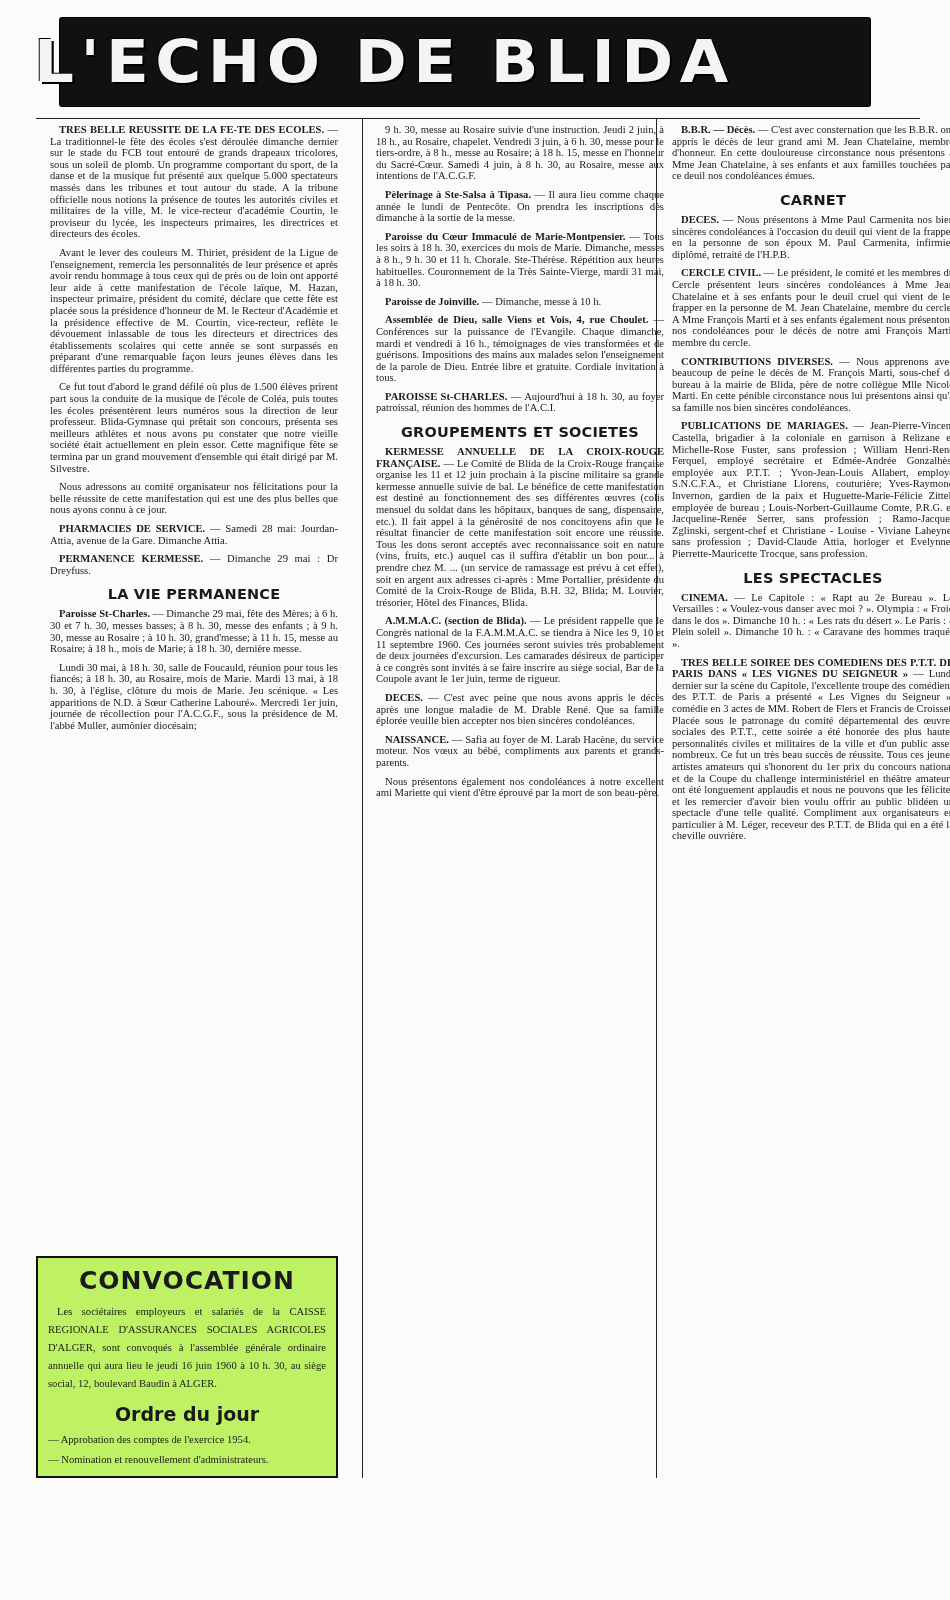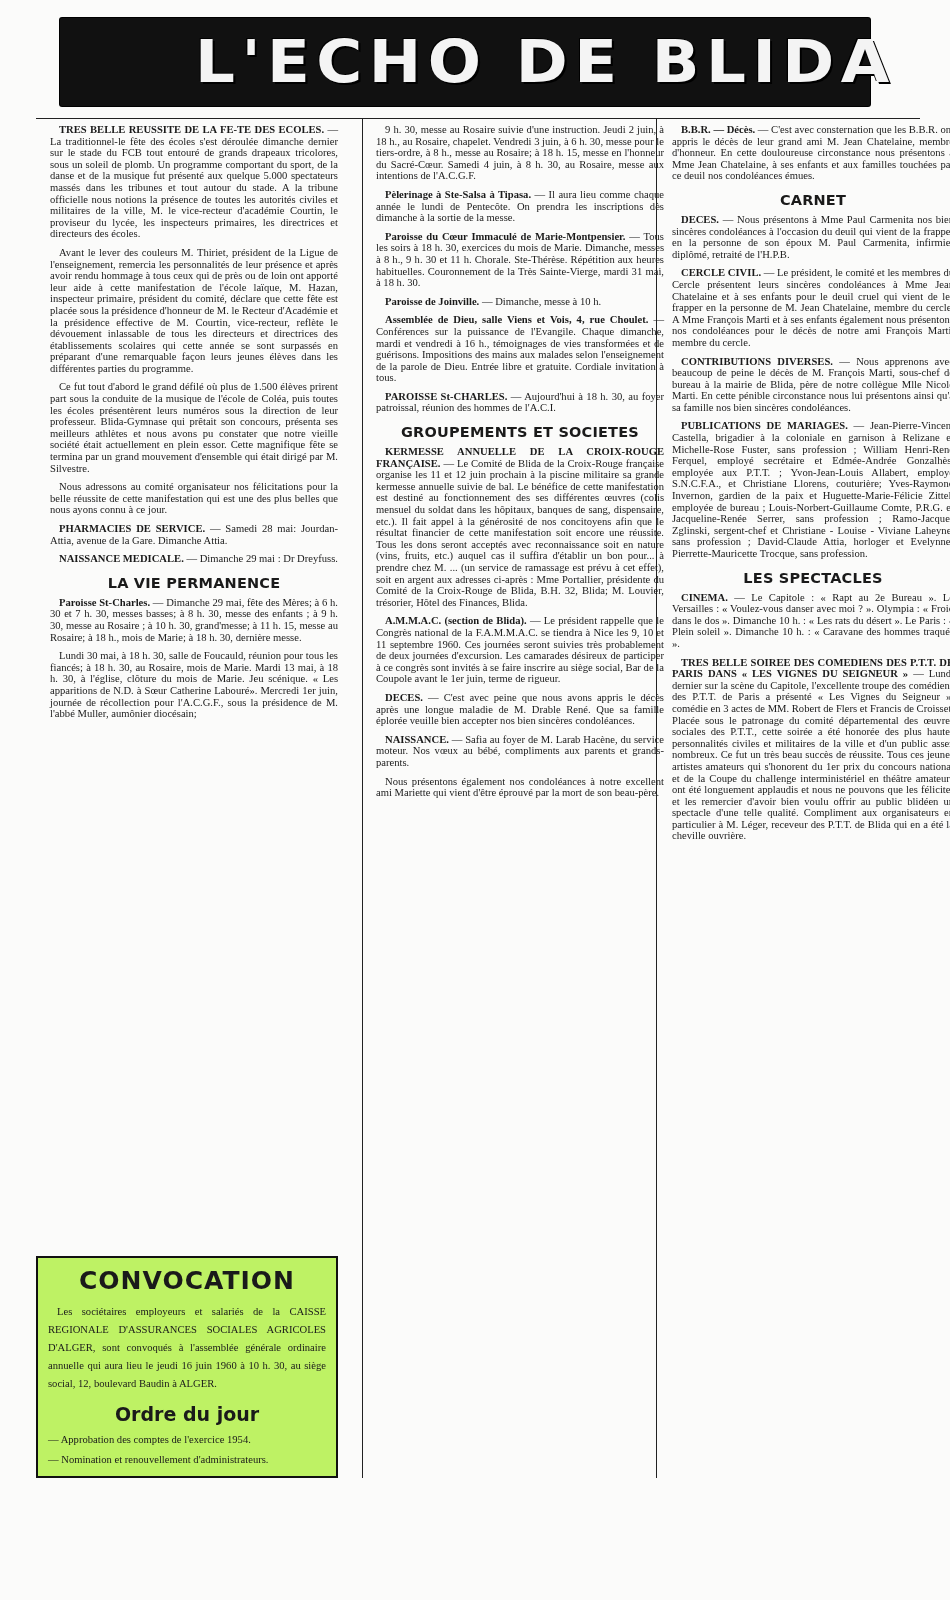--- a/index.html
+++ b/index.html
@@ -1,21 +1,21 @@
 <!DOCTYPE html>
 <html><head>
 <meta charset="utf-8">
 <style>
   html,body{margin:0;padding:0;background:#ffffff;}
   body{width:950px;height:1600px;font-family:"Liberation Serif",serif;color:#1a1a1a;}
   .page{position:relative;width:950px;height:1600px;background:#fbfbfa;overflow:hidden;}
 
   
   .masthead{position:absolute;left:60px;top:18px;width:810px;height:88px;background:#111;border-radius:2px;
-    display:flex;align-items:center;justify-content:flex-end;box-shadow:0 0 0 1px #000;}
+    display:flex;align-items:center;justify-content:flex-start;box-shadow:0 0 0 1px #000;}
   .masthead .title{font-family:"DejaVu Sans",sans-serif;font-weight:bold;font-size:58px;letter-spacing:6px;
     color:#f4f4f4;text-shadow:2px 2px 0 #000, -1px -1px 0 #000;transform:scaleX(1.08);}
 
   
   .cols{position:absolute;left:36px;top:118px;width:884px;height:1360px;}
   .rule{position:absolute;top:0;width:1px;height:100%;background:#222;}
   .rule.r1{left:326px;}
   .rule.r2{left:620px;}
   .topline{position:absolute;left:0;top:0;width:884px;height:1px;background:#222;}
 
@@ -58,21 +58,21 @@
     <div class="rule r1"></div>
     <div class="rule r2"></div>
 
     <div class="col col1">
       <p class="blk"><span class="hdl">TRES BELLE REUSSITE DE LA FE-TE DES ECOLES.</span> <span>— La traditionnel-le fête des écoles s'est déroulée dimanche dernier sur le stade du FCB tout entouré de grands drapeaux tricolores, sous un soleil de plomb. Un programme comportant du sport, de la danse et de la musique fut présenté aux quelque 5.000 spectateurs massés dans les tribunes et tout autour du stade. A la tribune officielle nous notions la présence de toutes les autorités civiles et militaires de la ville, M. le vice-recteur d'académie Courtin, le proviseur du lycée, les inspecteurs primaires, les directrices et directeurs des écoles.</span></p>
       <p class="blk">Avant le lever des couleurs M. Thiriet, président de la Ligue de l'enseignement, remercia les personnalités de leur présence et après avoir rendu hommage à tous ceux qui de près ou de loin ont apporté leur aide à cette manifestation de l'école laïque, M. Hazan, inspecteur primaire, président du comité, déclare que cette fête est placée sous la présidence d'honneur de M. le Recteur d'Académie et la présidence effective de M. Courtin, vice-recteur, reflète le dévouement inlassable de tous les directeurs et directrices des établissements scolaires qui cette année se sont surpassés en préparant d'une remarquable façon leurs jeunes élèves dans les différentes parties du programme.</p>
       <p class="blk">Ce fut tout d'abord le grand défilé où plus de 1.500 élèves prirent part sous la conduite de la musique de l'école de Coléa, puis toutes les écoles présentèrent leurs numéros sous la direction de leur professeur. Blida-Gymnase qui prêtait son concours, présenta ses meilleurs athlètes et nous avons pu constater que notre vieille société était actuellement en plein essor. Cette magnifique fête se termina par un grand mouvement d'ensemble qui était dirigé par M. Silvestre.</p>
       <p class="blk">Nous adressons au comité organisateur nos félicitations pour la belle réussite de cette manifestation qui est une des plus belles que nous ayons connu à ce jour.</p>
 
       <p class="blk"><span class="hdl">PHARMACIES DE SERVICE.</span> <span>— Samedi 28 mai: Jourdan-Attia, avenue de la Gare. Dimanche Attia.</span></p>
-      <p class="blk"><span class="hdl">NAISSANCE MEDICALE.</span> <span>— Dimanche 29 mai : Dr Dreyfuss.</span></p>
+      <p class="blk"><span class="hdl">PERMANENCE KERMESSE.</span> <span>— Dimanche 29 mai : Dr Dreyfuss.</span></p>
 
       <h2 class="sec">LA VIE PERMANENCE</h2>
 
       <p class="blk"><span class="hdl">Paroisse St-Charles.</span> <span>— Dimanche 29 mai, fête des Mères; à 6 h. 30 et 7 h. 30, messes basses; à 8 h. 30, messe des enfants ; à 9 h. 30, messe au Rosaire ; à 10 h. 30, grand'messe; à 11 h. 15, messe au Rosaire; à 18 h., mois de Marie; à 18 h. 30, dernière messe.</span></p>
       <p class="blk">Lundi 30 mai, à 18 h. 30, salle de Foucauld, réunion pour tous les fiancés; à 18 h. 30, au Rosaire, mois de Marie. Mardi 13 mai, à 18 h. 30, à l'église, clôture du mois de Marie. Jeu scénique. « Les apparitions de N.D. à Sœur Catherine Labouré». Mercredi 1er juin, journée de récollection pour l'A.C.G.F., sous la présidence de M. l'abbé Muller, aumônier diocésain;</p>
     </div>
 
     <div class="col col2">
       <p class="blk">9 h. 30, messe au Rosaire suivie d'une instruction. Jeudi 2 juin, à 18 h., au Rosaire, chapelet. Vendredi 3 juin, à 6 h. 30, messe pour le tiers-ordre, à 8 h., messe au Rosaire; à 18 h. 15, messe en l'honneur du Sacré-Cœur. Samedi 4 juin, à 8 h. 30, au Rosaire, messe aux intentions de l'A.C.G.F.</p>
 

